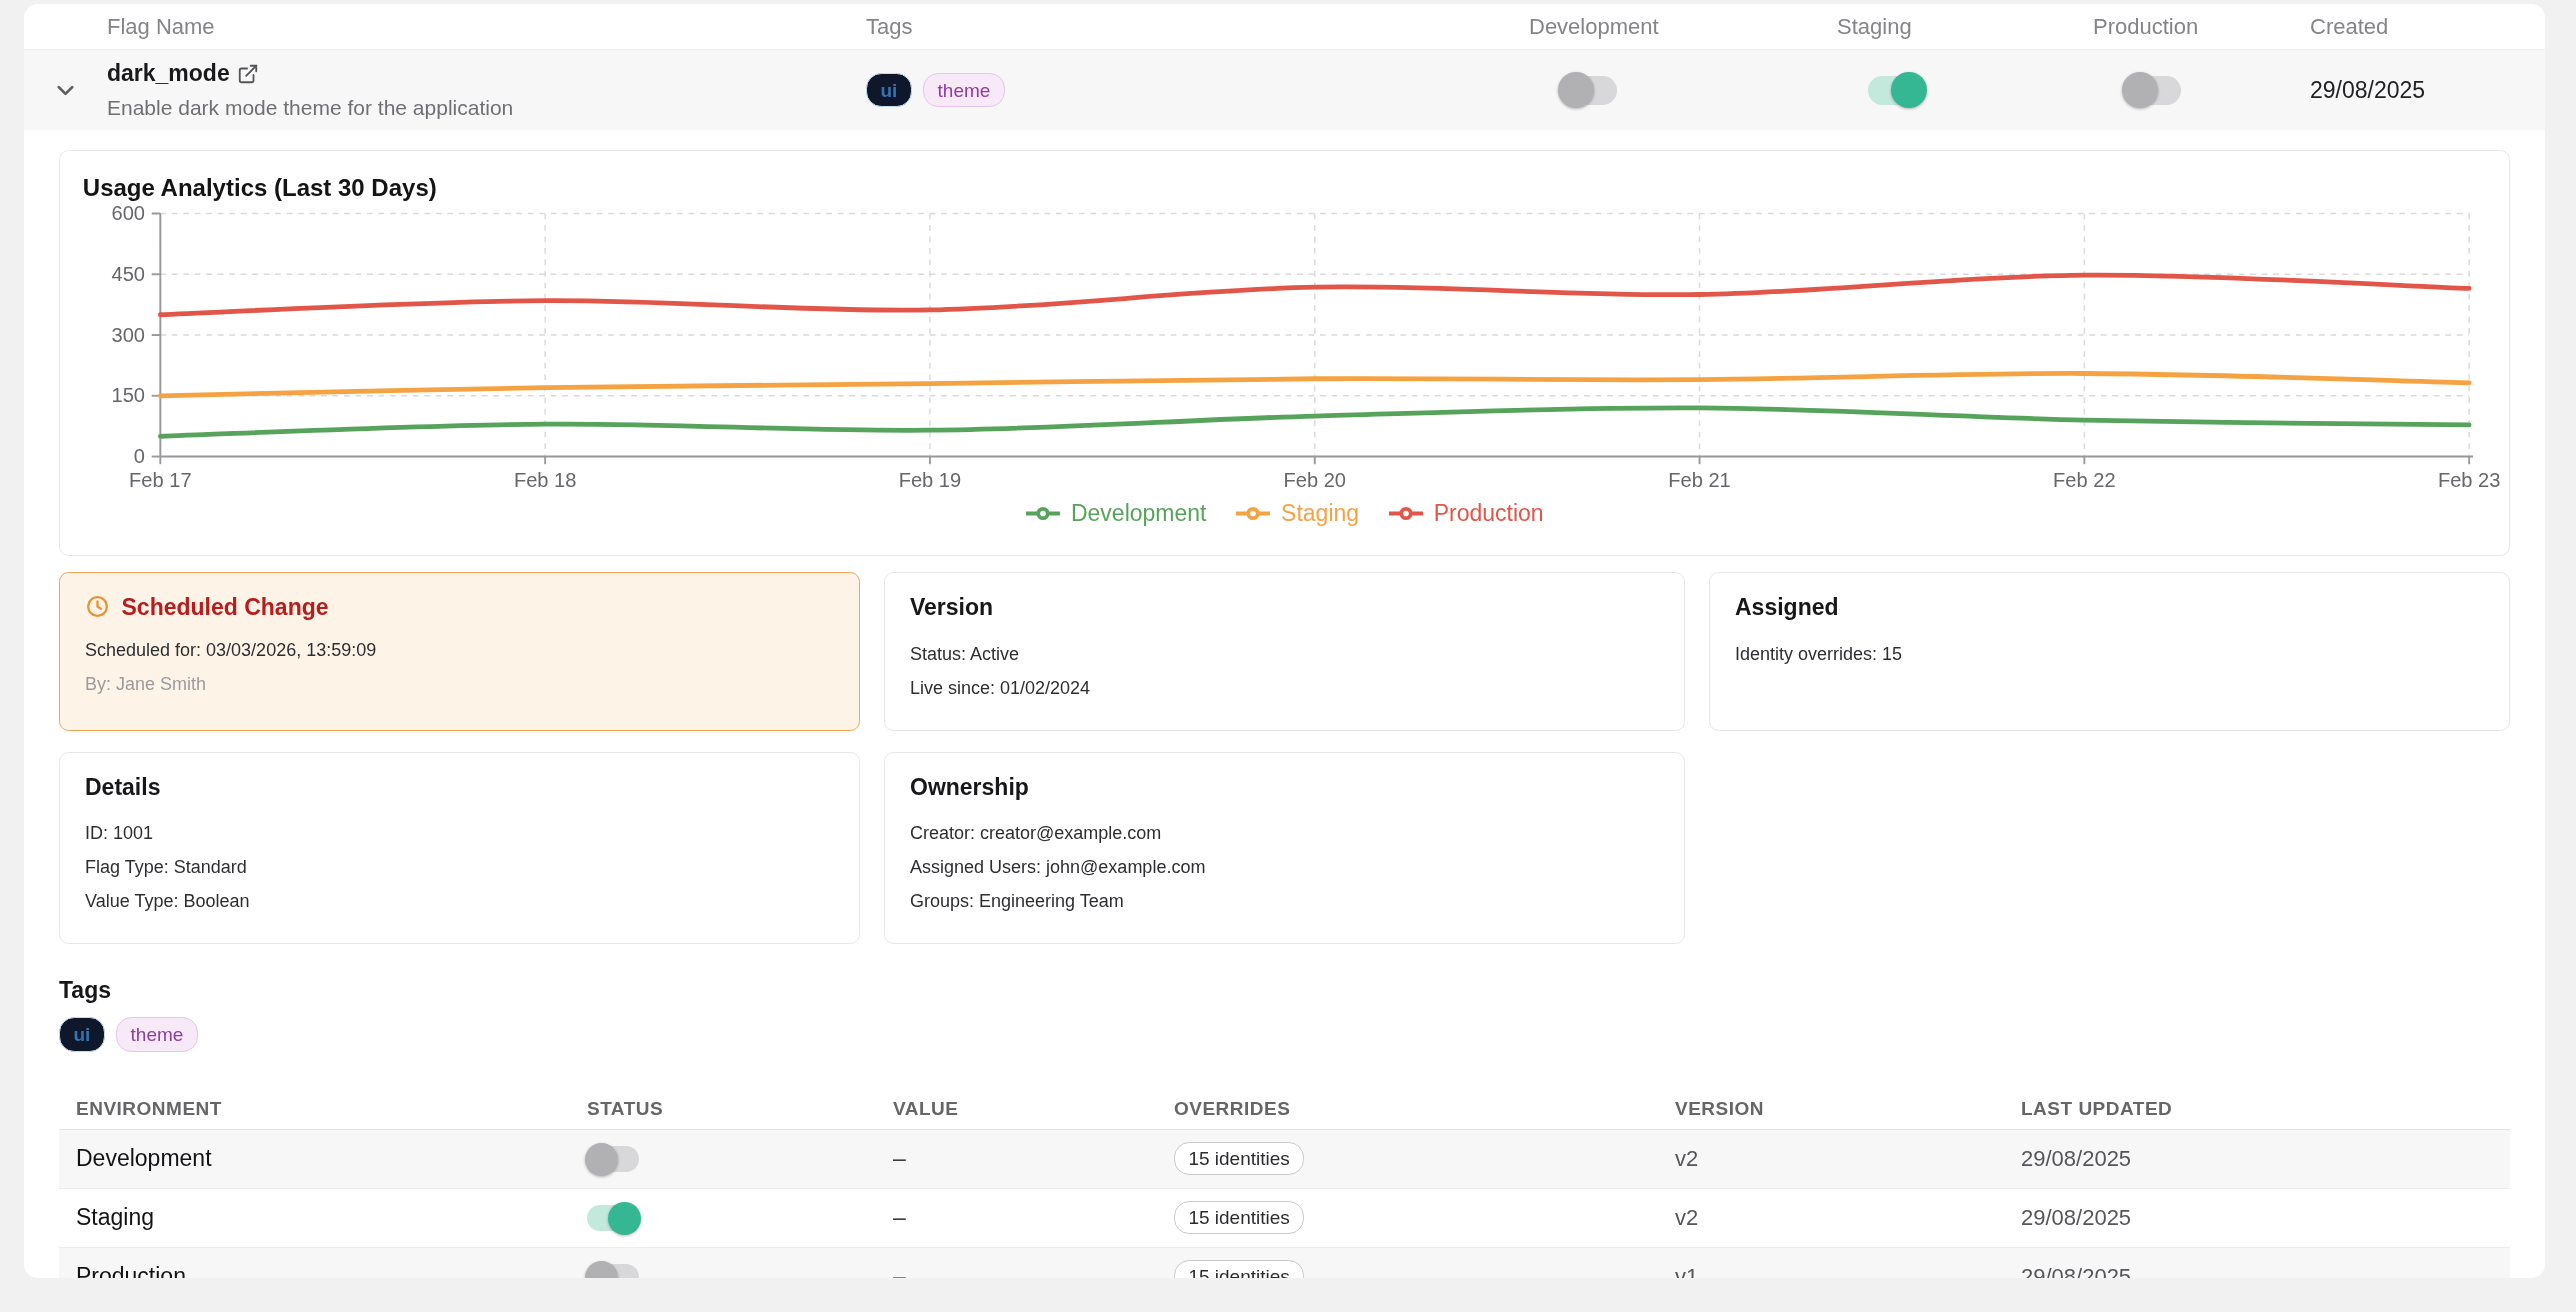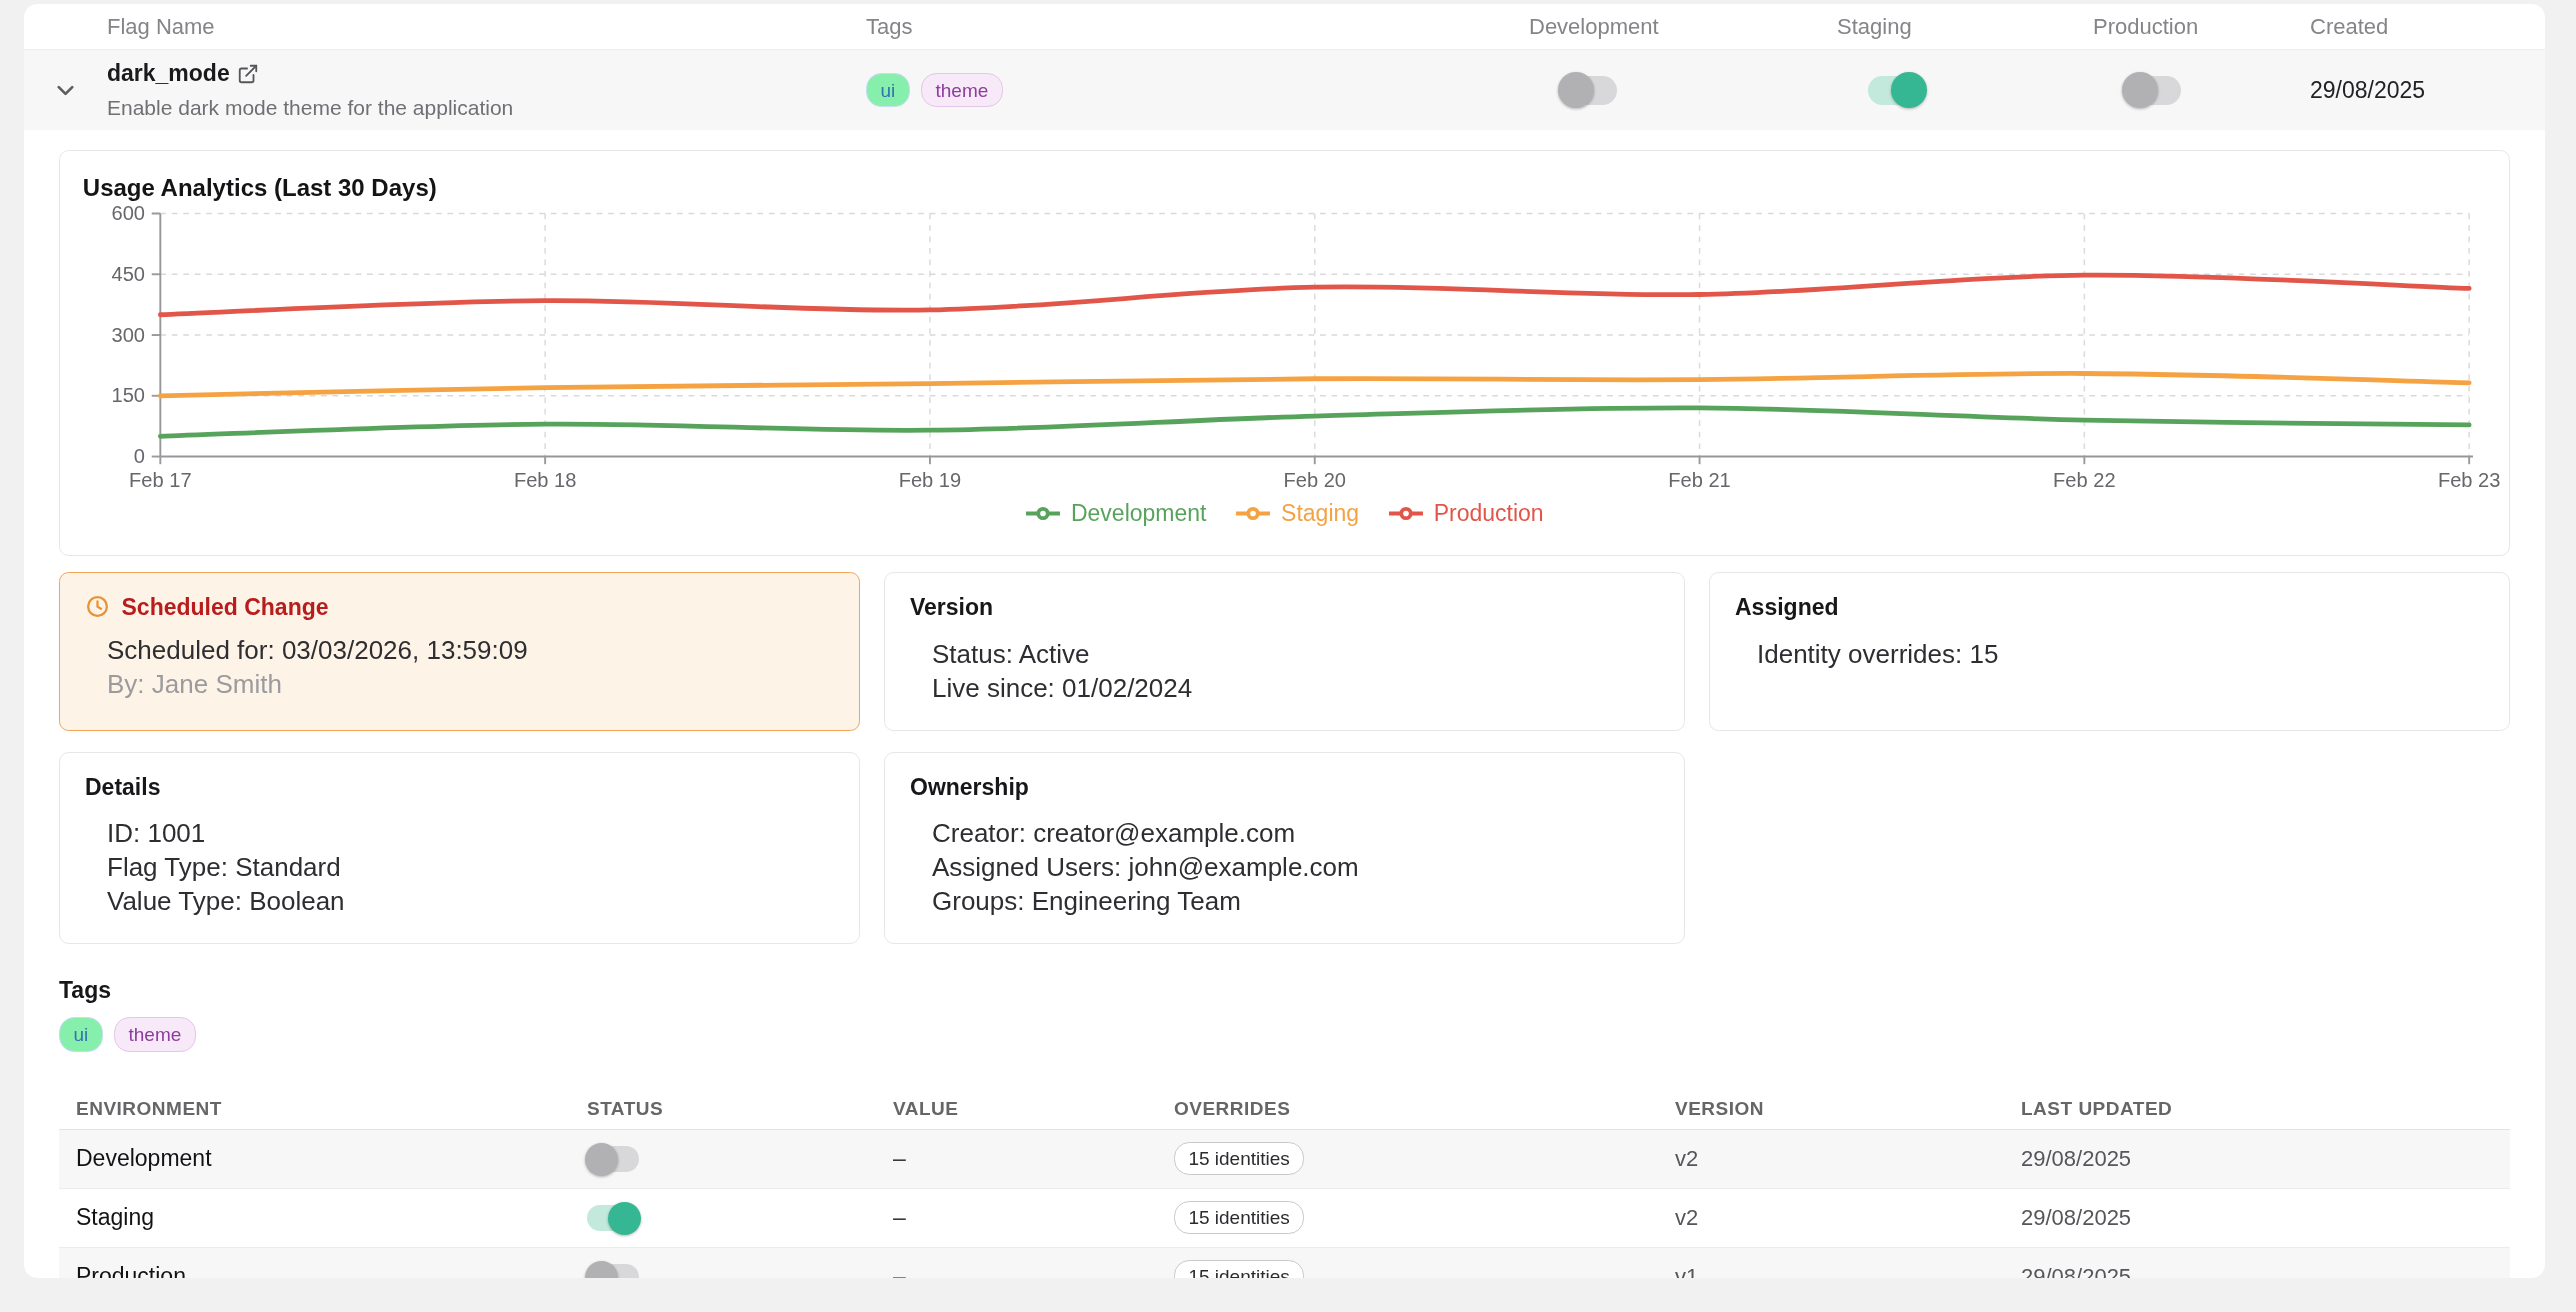--- a/index.html
+++ b/index.html
@@ -31,21 +31,21 @@
   .flag-name { font-size: 23px; font-weight: 700; color: #1a1a1c; }
   .flag-desc { font-size: 21px; color: #6f6f74; margin-top: 8.6px; }
   .created-val { font-size: 23px; color: #222226; }
   .toggle-cell .toggle { margin-left: 31px; }
 
   
   .pill {
     display: inline-block; font-size: 19px; line-height: 1;
     padding: 6.7px 13.4px; border-radius: 15.3px; border: 1px solid transparent;
   }
-  .pill.blue  { background: #86efac; border-color: #c6dcf4; color: #3472b1; }
+  .pill.blue  { background: #0f172a; border-color: #c6dcf4; color: #3472b1; font-weight: bold; }
   .pill.purple{ background: #f7e9f8; border-color: #e4c6e8; color: #8e3d9d; }
   .tags-cell .pill + .pill { margin-left: 11.5px; }
 
   
   .toggle {
     display: inline-block; position: relative;
     width: 57px; height: 29px; border-radius: 14.4px;
     background: #d8d8da; vertical-align: middle; cursor: pointer;
   }
   .toggle .knob {
@@ -72,21 +72,21 @@
   .legend-item { display: flex; align-items: center; gap: 9.6px; font-size: 23px; cursor: pointer; }
 
   
   .cards-row { display: grid; grid-template-columns: 1fr 1fr 1fr; gap: 24px; margin: 16.3px 35px 0; }
   .cards-row.second { margin-top: 21px; }
   .info-card {
     border: 1px solid #e7e7e9; border-radius: 9.6px;
     background: #fff; padding: 21px 25px 25px;
   }
   .info-card .card-title { font-size: 23px; font-weight: 700; color: #17171a; margin-bottom: 15.3px; }
-  .info-card .card-line { font-size: 26px; color: #2e2e32; line-height: 34px; margin-left: 22px; }
+  .info-card .card-line { font-size: 18px; color: #2e2e32; line-height: 34px; }
   .info-card.scheduled { background: #fdf4e7; border: 1.9px solid #f2a654; }
   .info-card.scheduled .card-title {
     color: #b91c1c; display: flex; align-items: flex-start; gap: 11.5px; margin-bottom: 11.5px;
   }
   .info-card.scheduled .by-line { color: #9b9b9e; }
 
   
   .tags-section { margin: 33px 35px 0; }
   .tags-section .section-title { font-size: 23px; font-weight: 700; color: #17171a; }
   .tags-section .tag-list { margin-top: 13.4px; }

